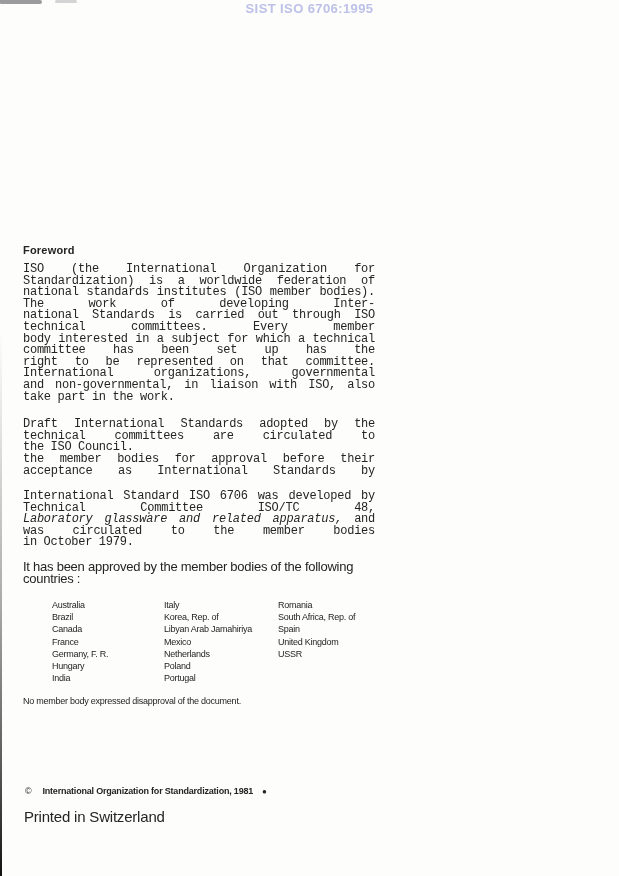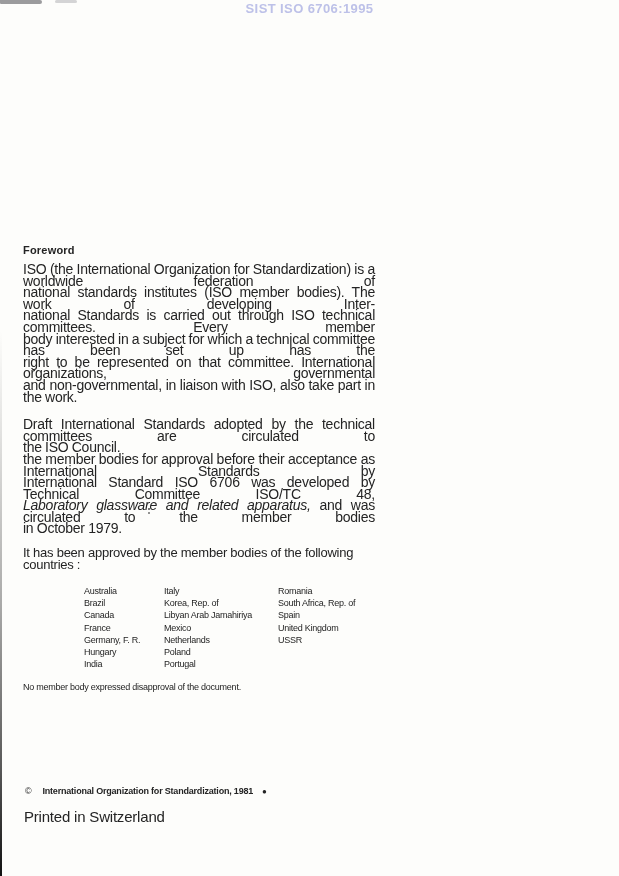--- a/index.html
+++ b/index.html
@@ -32,49 +32,50 @@
     width: 352px;
   }
   .content h1 {
     margin: 2px 0 0 0;
     font-size: 11px;
     line-height: 16px;
     font-weight: bold;
     letter-spacing: 0.2px;
   }
   .para {
-    font-size: 14px;
+    font-size: 12px;
     line-height: 11.6px;
     letter-spacing: -0.25px;
     word-spacing: -0.3px;
+    font-family: Liberation Mono, monospace;
   }
   .para.p1 { margin-top: 6px; }
   .para.p2 { margin-top: 16px; }
-  .para.p3 { }
+  .para.p3 { margin-top: 14px; }
   .jline { text-align: justify; text-align-last: justify; }
   .jline.last { text-align: justify; text-align-last: left; }
   .ital { font-style: italic; }
 
   .approval-line {
     margin-top: 12px;
     font-size: 13px;
     line-height: 11.6px;
     letter-spacing: -0.25px;
   }
 
   .countries {
     position: relative;
     margin-top: 15px;
     height: 86px;
     font-size: 9px;
     letter-spacing: -0.25px;
   }
   .country-col { position: absolute; top: 0; white-space: nowrap; }
   .country-col div { line-height: 12.1px; }
-  .col-1 { left: 29px; margin-left: 32px; }
+  .col-1 { left: 29px; }
   .col-2 { left: 141px; }
   .col-3 { left: 255px; }
 
   .no-disapproval {
     margin-top: 11px;
     font-size: 9px;
     line-height: 11.6px;
     letter-spacing: -0.25px;
   }
 

